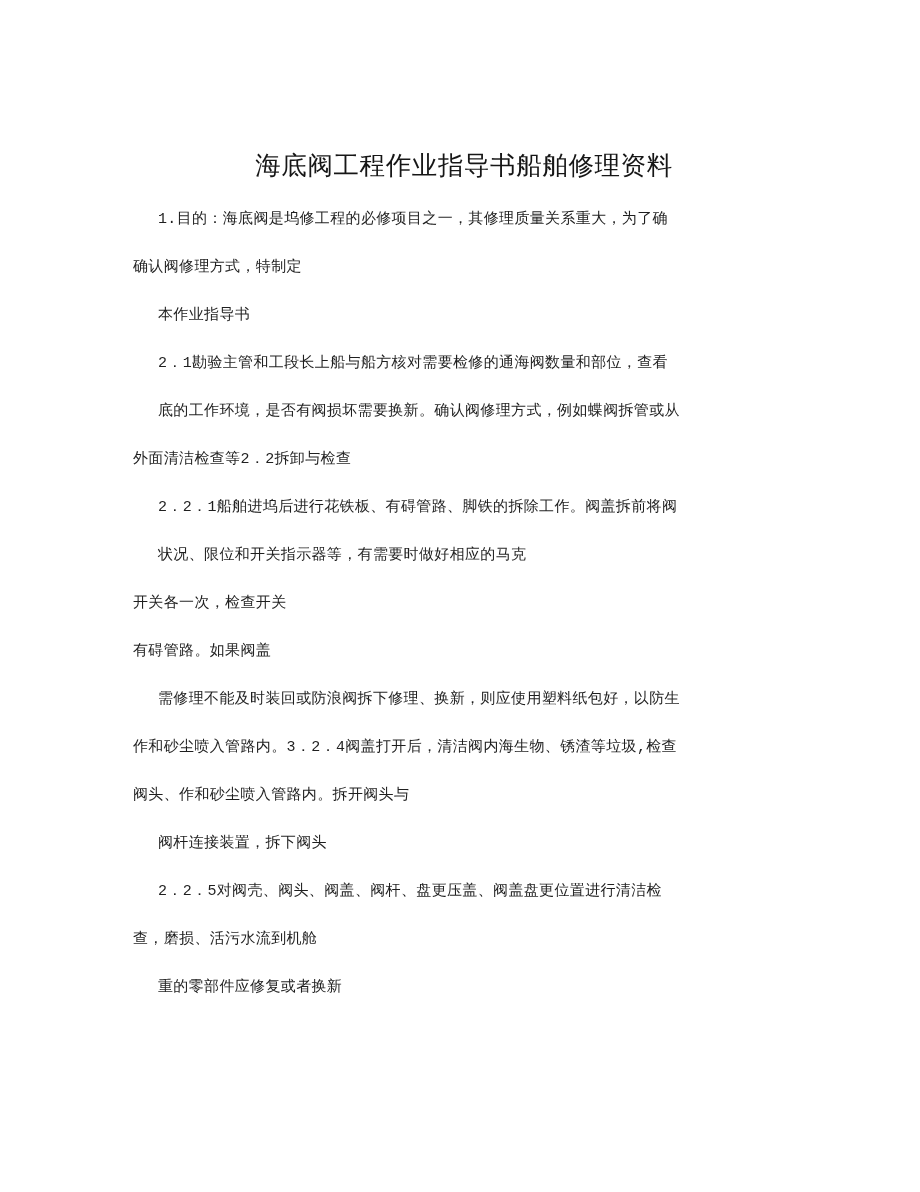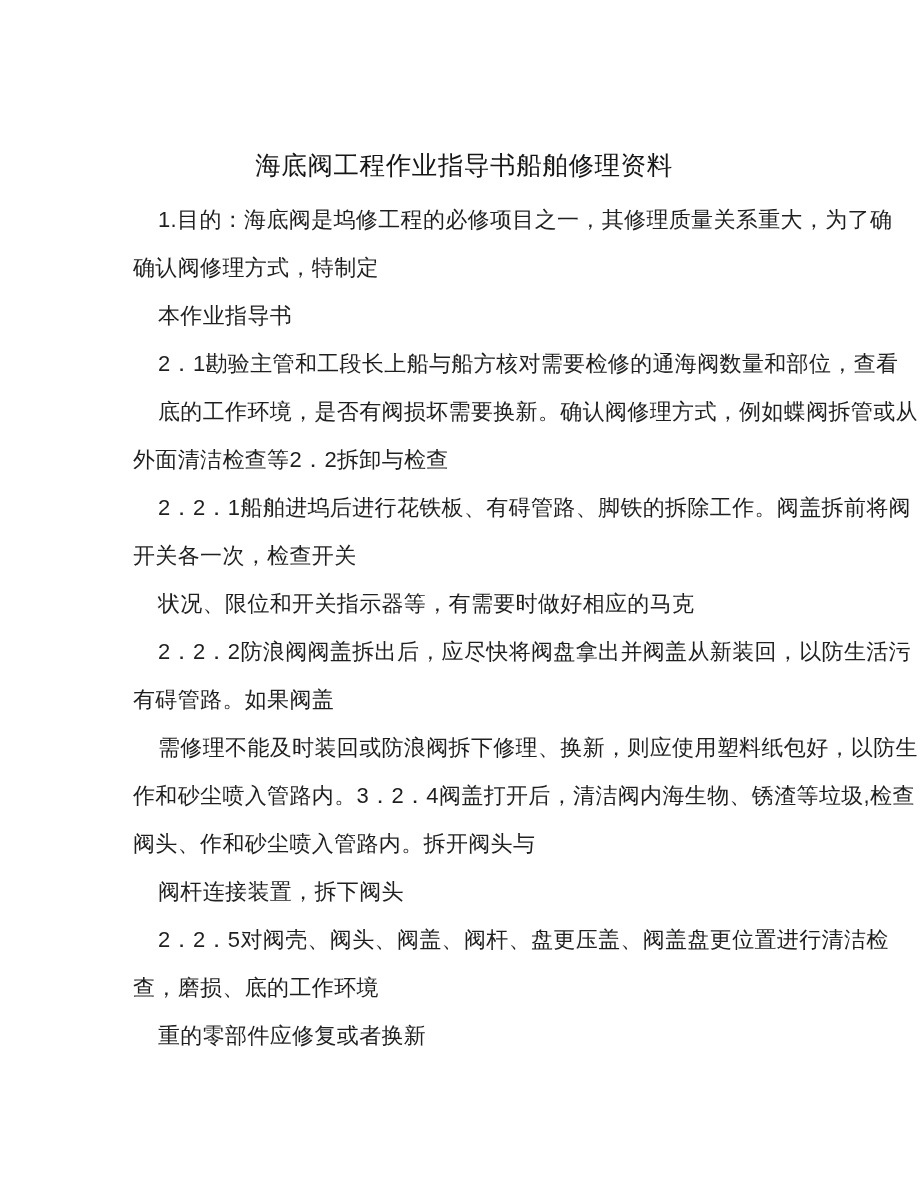--- a/index.html
+++ b/index.html
@@ -37,27 +37,27 @@
     font-family: "DejaVu Serif", "Liberation Serif", serif;
     white-space: nowrap;
   }
   .body-block {
     position: absolute;
     top: 196px;
     left: 133px;
     width: 660px;
   }
   .line {
-    font-size: 22px;
+    font-size: 15px;
     line-height: 48px;
     height: 48px;
     letter-spacing: 0.35px;
     color: #1f1f1f;
     white-space: nowrap;
-    font-family: Liberation Sans, sans-serif;
+    font-family: Liberation Mono, monospace;
   }
   .line.indent {
     text-indent: 25px;
   }
   .line.flush {
     text-indent: 0;
   }
   
   .line.numbered {
     letter-spacing: 0.35px;
@@ -72,26 +72,25 @@
 
   <div class="body-block">
 
   <div class="line numbered indent">1.目的：海底阀是坞修工程的必修项目之一，其修理质量关系重大，为了确</div>
       <div class="line numbered flush">确认阀修理方式，特制定</div>
       <div class="line numbered indent">本作业指导书</div>
       <div class="line numbered indent">2．1勘验主管和工段长上船与船方核对需要检修的通海阀数量和部位，查看</div>
       <div class="line numbered indent">底的工作环境，是否有阀损坏需要换新。确认阀修理方式，例如蝶阀拆管或从</div>
       <div class="line numbered flush">外面清洁检查等2．2拆卸与检查</div>
       <div class="line numbered indent">2．2．1船舶进坞后进行花铁板、有碍管路、脚铁的拆除工作。阀盖拆前将阀</div>
+      <div class="line numbered indent">状况、限位和开关指示器等，有需要时做好相应的马克</div>
       <div class="line numbered flush">开关各一次，检查开关</div>
-      <div class="line numbered indent">状况、限位和开关指示器等，有需要时做好相应的马克</div>
-      <div class="line numbered indent">2．2．2防浪阀阀盖拆出后，应尽快将阀盘拿出并阀盖从新装回，以防生活污</div>
       <div class="line numbered flush">有碍管路。如果阀盖</div>
       <div class="line numbered indent">需修理不能及时装回或防浪阀拆下修理、换新，则应使用塑料纸包好，以防生</div>
       <div class="line numbered flush">作和砂尘喷入管路内。3．2．4阀盖打开后，清洁阀内海生物、锈渣等垃圾,检查</div>
       <div class="line numbered flush">阀头、作和砂尘喷入管路内。拆开阀头与</div>
       <div class="line numbered indent">阀杆连接装置，拆下阀头</div>
       <div class="line numbered indent">2．2．5对阀壳、阀头、阀盖、阀杆、盘更压盖、阀盖盘更位置进行清洁检</div>
-      <div class="line numbered flush">查，磨损、底的工作环境</div>
+      <div class="line numbered flush">查，磨损、活污水流到机舱</div>
       <div class="line numbered indent">重的零部件应修复或者换新</div>
     </div>
 
 </div>
 
 </body></html>

